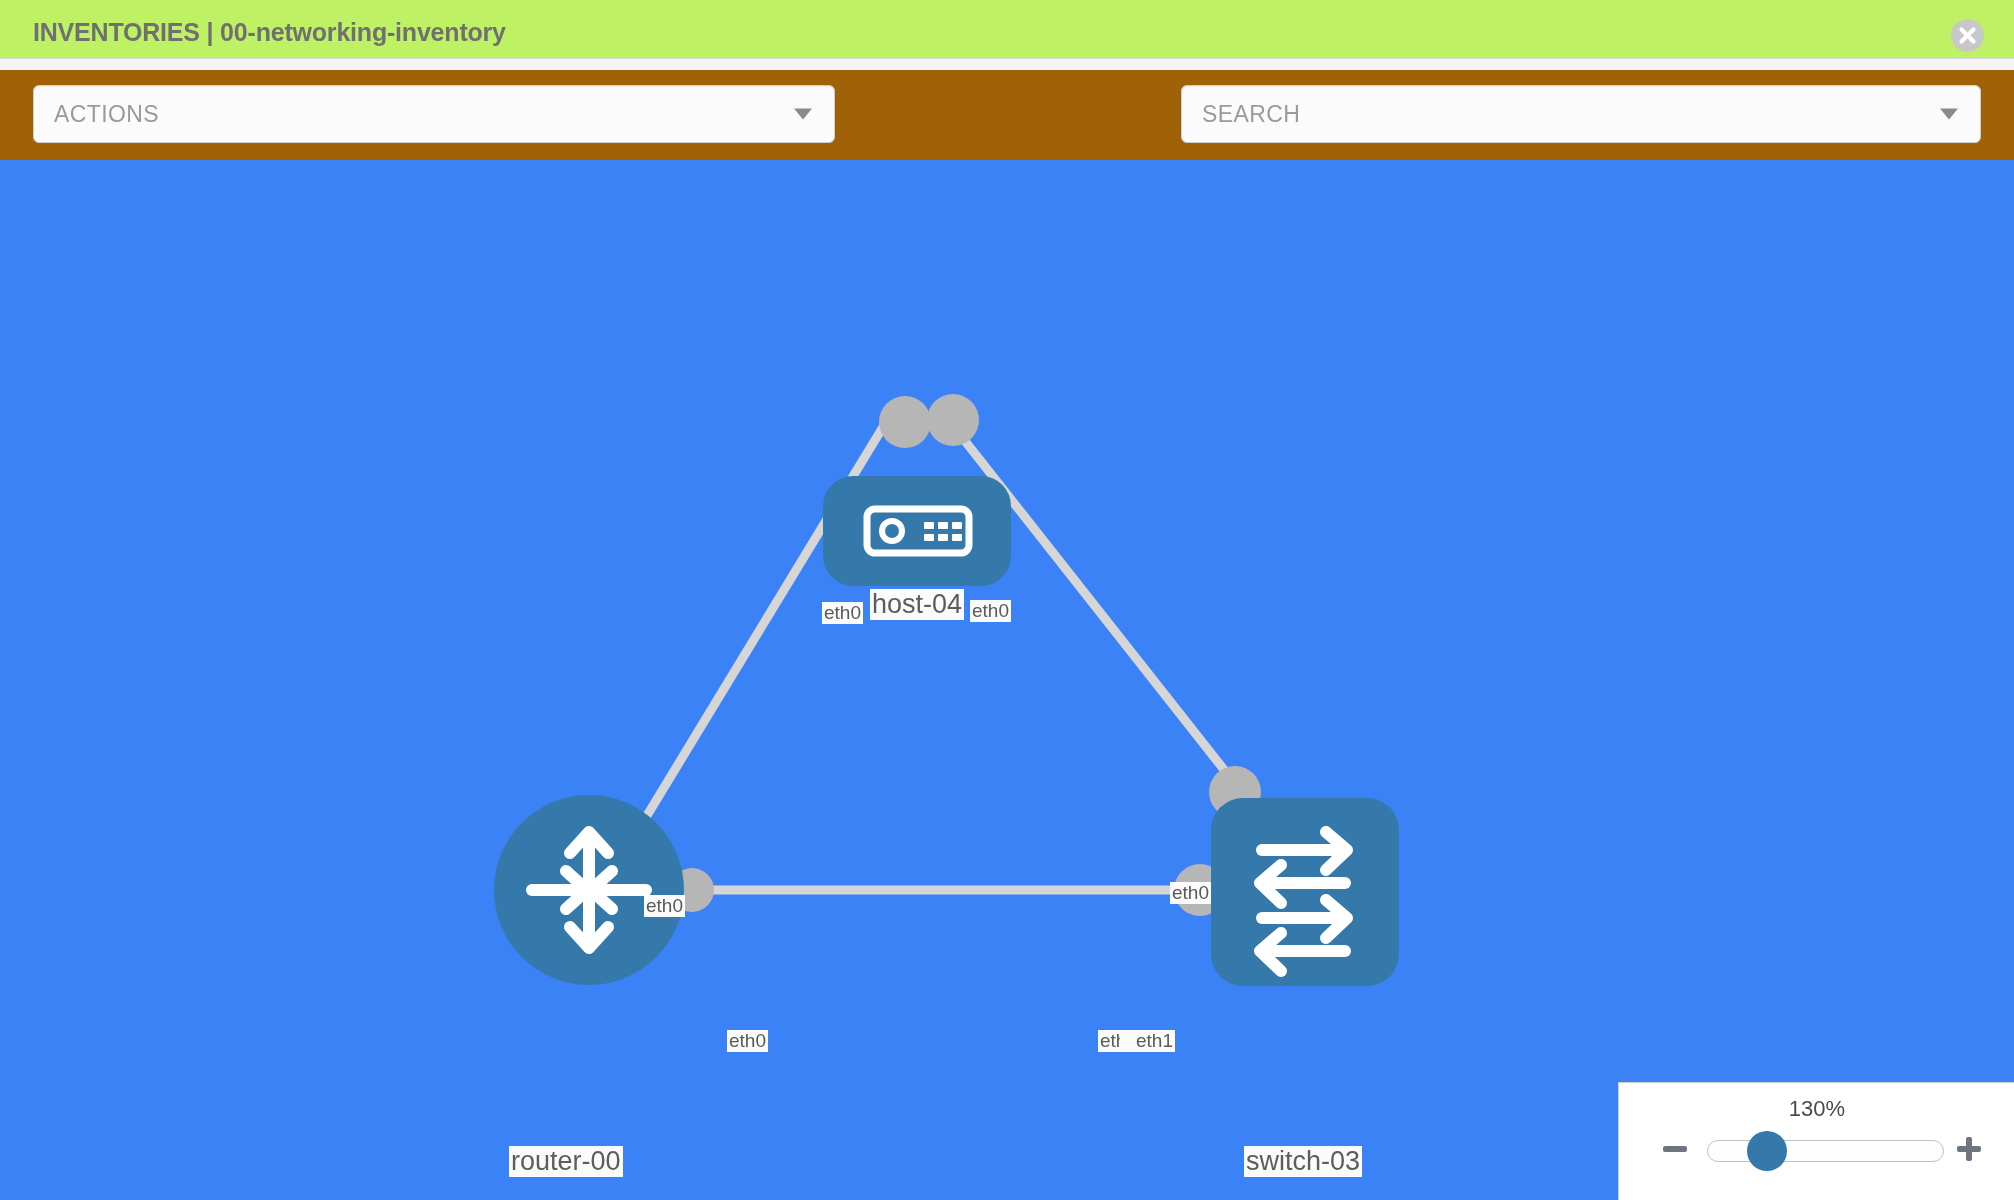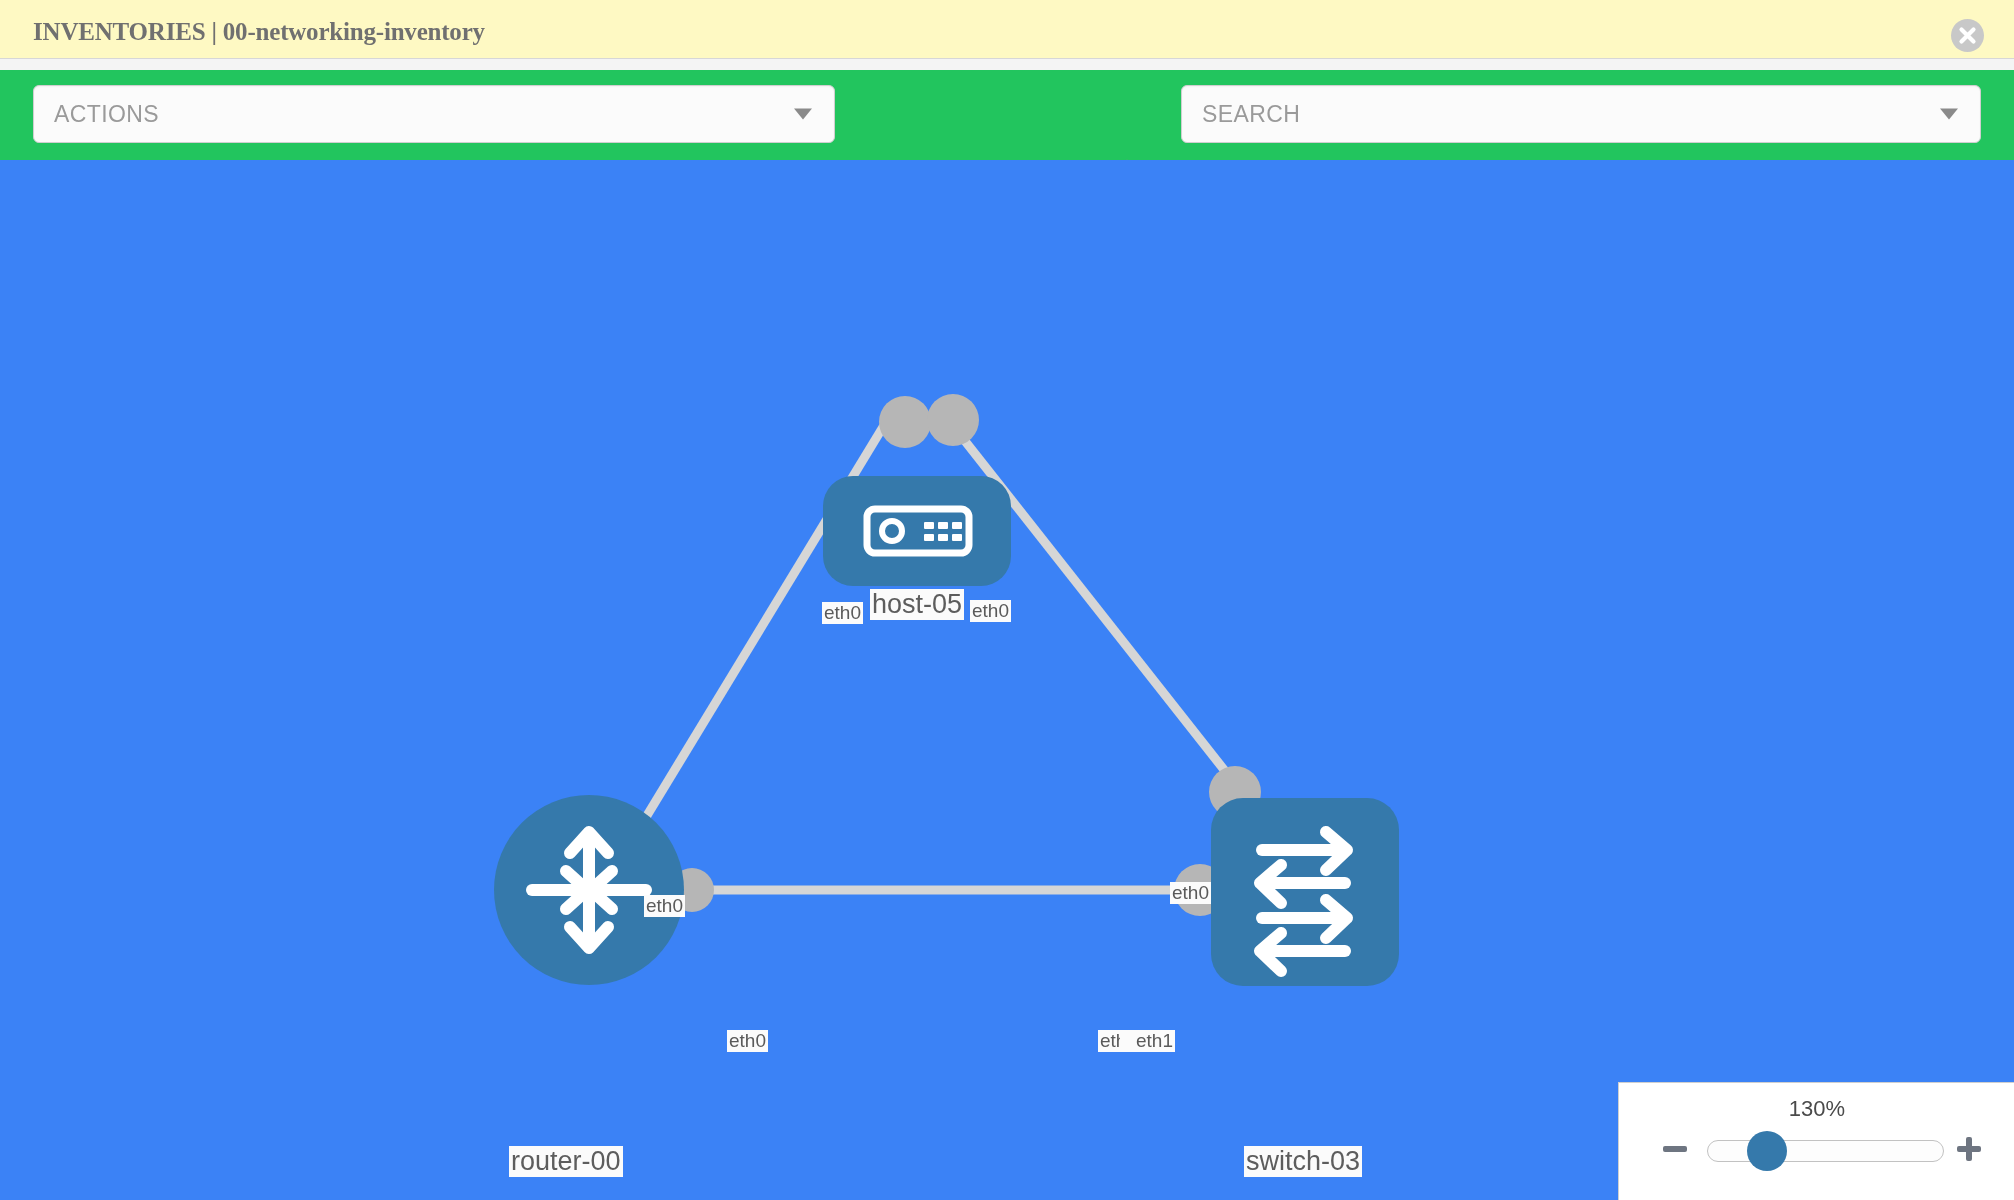--- a/index.html
+++ b/index.html
@@ -18,23 +18,22 @@
     height: 1200px;
     background: #f4f4f4;
   }
 
   
   .header {
     position: absolute;
     left: 0; top: 0;
     width: 2014px;
     height: 59px;
-    background: #fef9c3;
+    background: #bef264;
     border-bottom: 1px solid #d7d7d7;
-    font-family: Liberation Serif, serif;
   }
   .header-title {
     position: absolute;
     left: 33px;
     top: 18px;
     font-size: 25px;
     font-weight: bold;
     color: #707070;
     letter-spacing: -0.2px;
     white-space: nowrap;
@@ -47,21 +46,21 @@
     height: 33px;
     cursor: pointer;
   }
 
   
   .toolbar {
     position: absolute;
     left: 0; top: 70px;
     width: 2014px;
     height: 107px;
-    background: #22c55e;
+    background: #a16207;
     border-bottom: 1px solid #ec4899;
   }
   .select-box {
     position: absolute;
     background: #fbfbfb;
     border: 1px solid #cfcfcf;
     border-radius: 6px;
     box-shadow: inset 0 1px 2px rgba(0,0,0,0.04);
     cursor: pointer;
   }
@@ -320,21 +319,21 @@
     </svg>
 
     <span class="iface-label" style="left:822px;  top:442px;">eth0</span>
     <span class="iface-label" style="left:970px;  top:440px;">eth0</span>
     <span class="iface-label" style="left:644px;  top:735px;">eth0</span>
     <span class="iface-label" style="left:1170px; top:722px;">eth0</span>
     <span class="iface-label" style="left:727px;  top:870px;">eth0</span>
     <span class="iface-label" style="left:1098px; top:870px;">eth</span>
     <span class="iface-label" style="left:1120px; top:870px;padding-left:16px;">eth1</span>
 
-    <span class="node-label" style="left:870px; top:429px;">host-05</span>
+    <span class="node-label" style="left:870px; top:429px;">host-04</span>
     <span class="node-label" style="left:509px; top:986px;">router-00</span>
     <span class="node-label" style="left:1244px; top:986px;">switch-03</span>
   </div>
 
   <div class="zoom-panel">
     <div class="zoom-value">130%</div>
 
     <div class="zoom-minus">
       <svg width="28" height="28" viewBox="0 0 28 28">
         <rect x="2" y="11" width="24" height="6" rx="2" fill="#6e7581"></rect>

